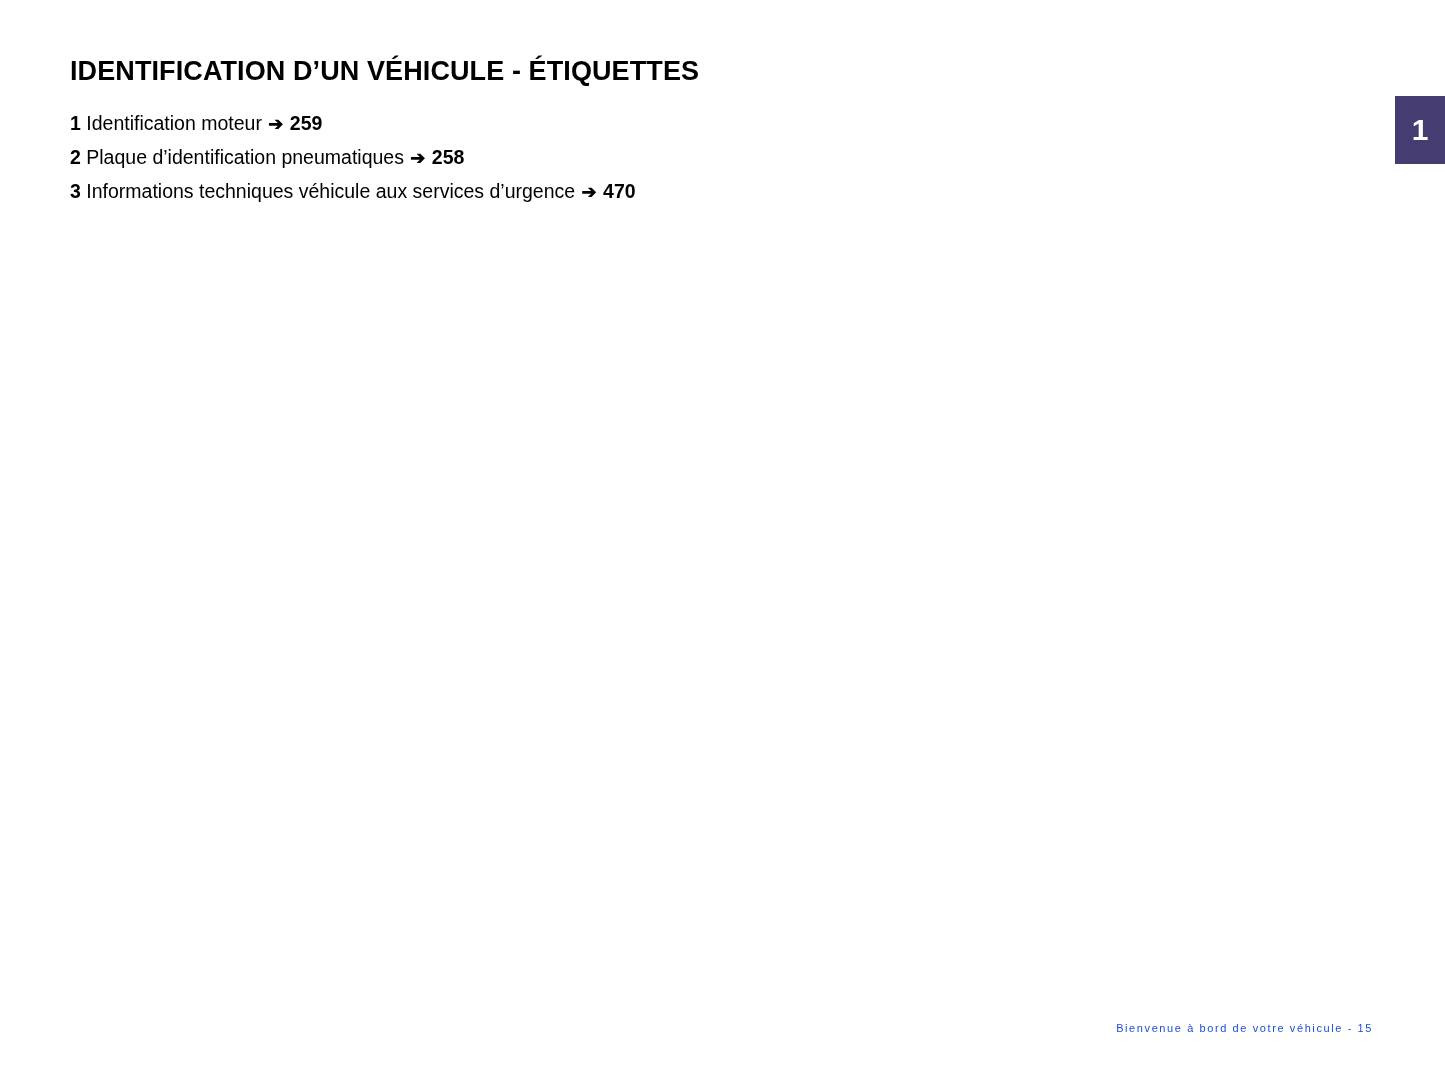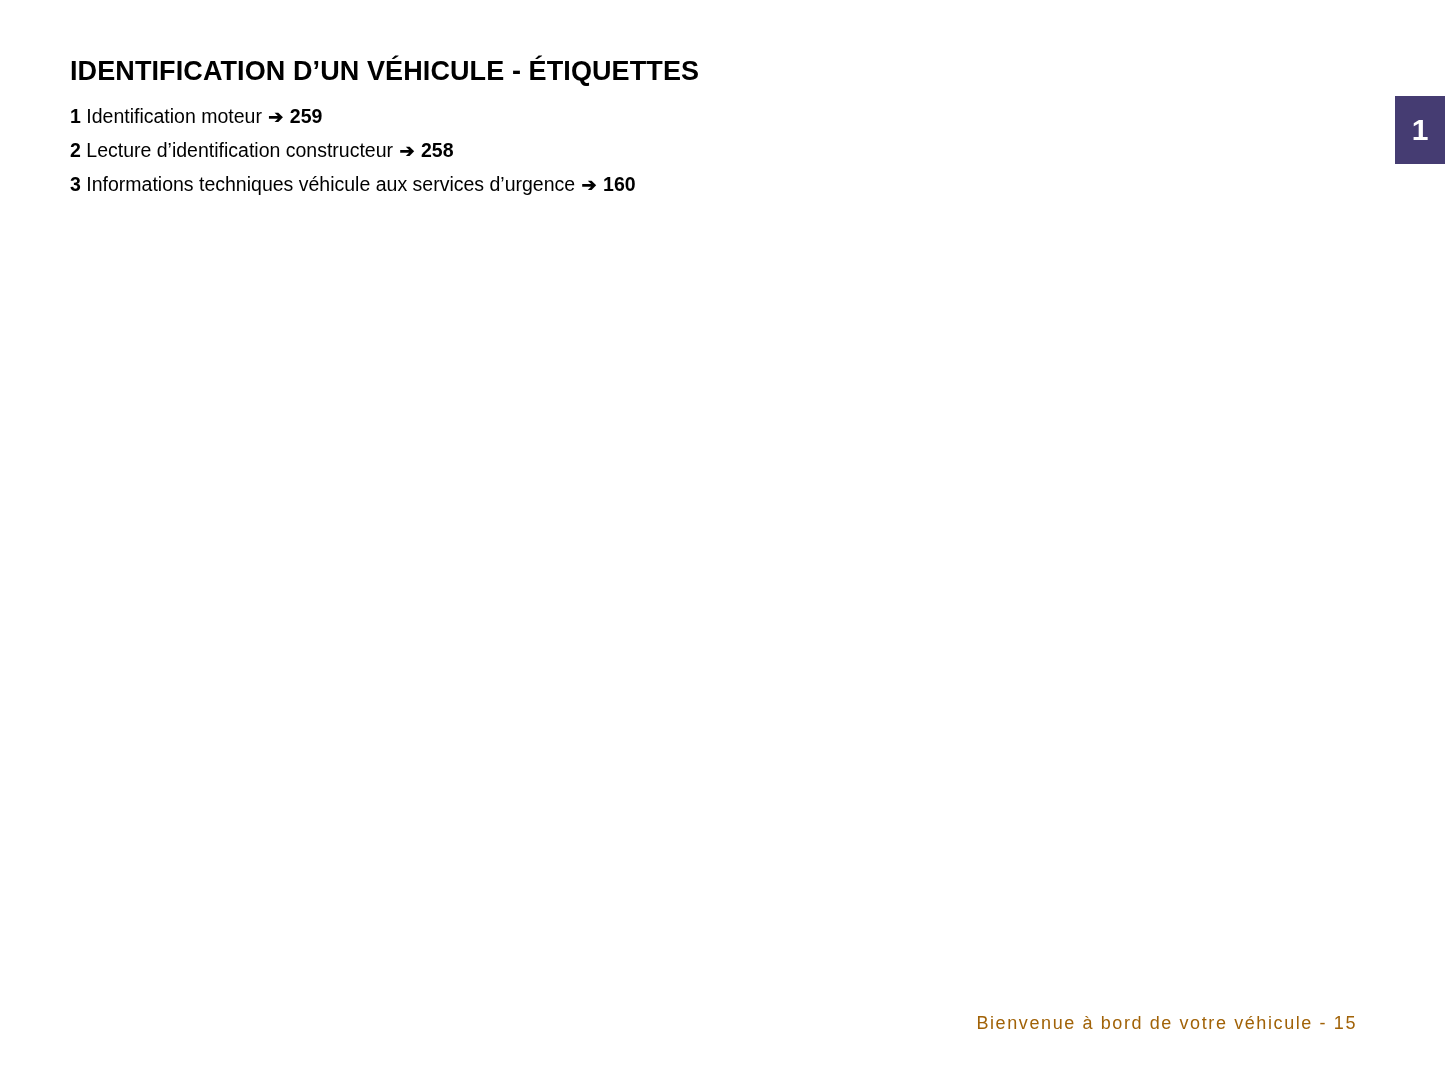--- a/index.html
+++ b/index.html
@@ -29,21 +29,21 @@
     top: 38px;
     font-size: 27px;
     font-weight: bold;
     letter-spacing: 0.1px;
     white-space: nowrap;
   }
 
   .toc-list {
     position: absolute;
     left: 70px;
-    top: 100px;
+    top: 107px;
     width: 1100px;
   }
 
   .toc-item {
     font-size: 19.5px;
     line-height: 33px;
     white-space: nowrap;
     color: #000;
   }
 
@@ -75,25 +75,25 @@
     color: #ffffff;
     font-size: 30px;
     font-weight: bold;
     display: flex;
     align-items: center;
     justify-content: center;
   }
 
   .footer {
     position: absolute;
-    right: 88px;
+    right: 72px;
     bottom: 36px;
-    font-size: 18px;
+    font-size: 11px;
     letter-spacing: 1.6px;
-    color: #a16207;
+    color: #1d4ed8;
     white-space: nowrap;
   }
 </style>
 </head>
 <body>
 
 <div class="page">
 
   <h1 class="page-title">IDENTIFICATION D’UN VÉHICULE - ÉTIQUETTES</h1>
 
@@ -101,30 +101,30 @@
 
     <div class="toc-item">
       <span class="toc-num">1</span>
       <span class="toc-label">Identification moteur</span>
       <span class="toc-arrow">➔</span>
       <span class="toc-page">259</span>
     </div>
 
     <div class="toc-item">
       <span class="toc-num">2</span>
-      <span class="toc-label">Lecture d’identification constructeur</span>
+      <span class="toc-label">Plaque d’identification pneumatiques</span>
       <span class="toc-arrow">➔</span>
       <span class="toc-page">258</span>
     </div>
 
     <div class="toc-item">
       <span class="toc-num">3</span>
       <span class="toc-label">Informations techniques véhicule aux services d’urgence</span>
       <span class="toc-arrow">➔</span>
-      <span class="toc-page">160</span>
+      <span class="toc-page">470</span>
     </div>
 
 
 
   </div>
 
   <div class="chapter-tab" style="background: rgb(69, 60, 114);">1</div>
 
   <div class="footer">Bienvenue à bord de votre véhicule - 15</div>
 

